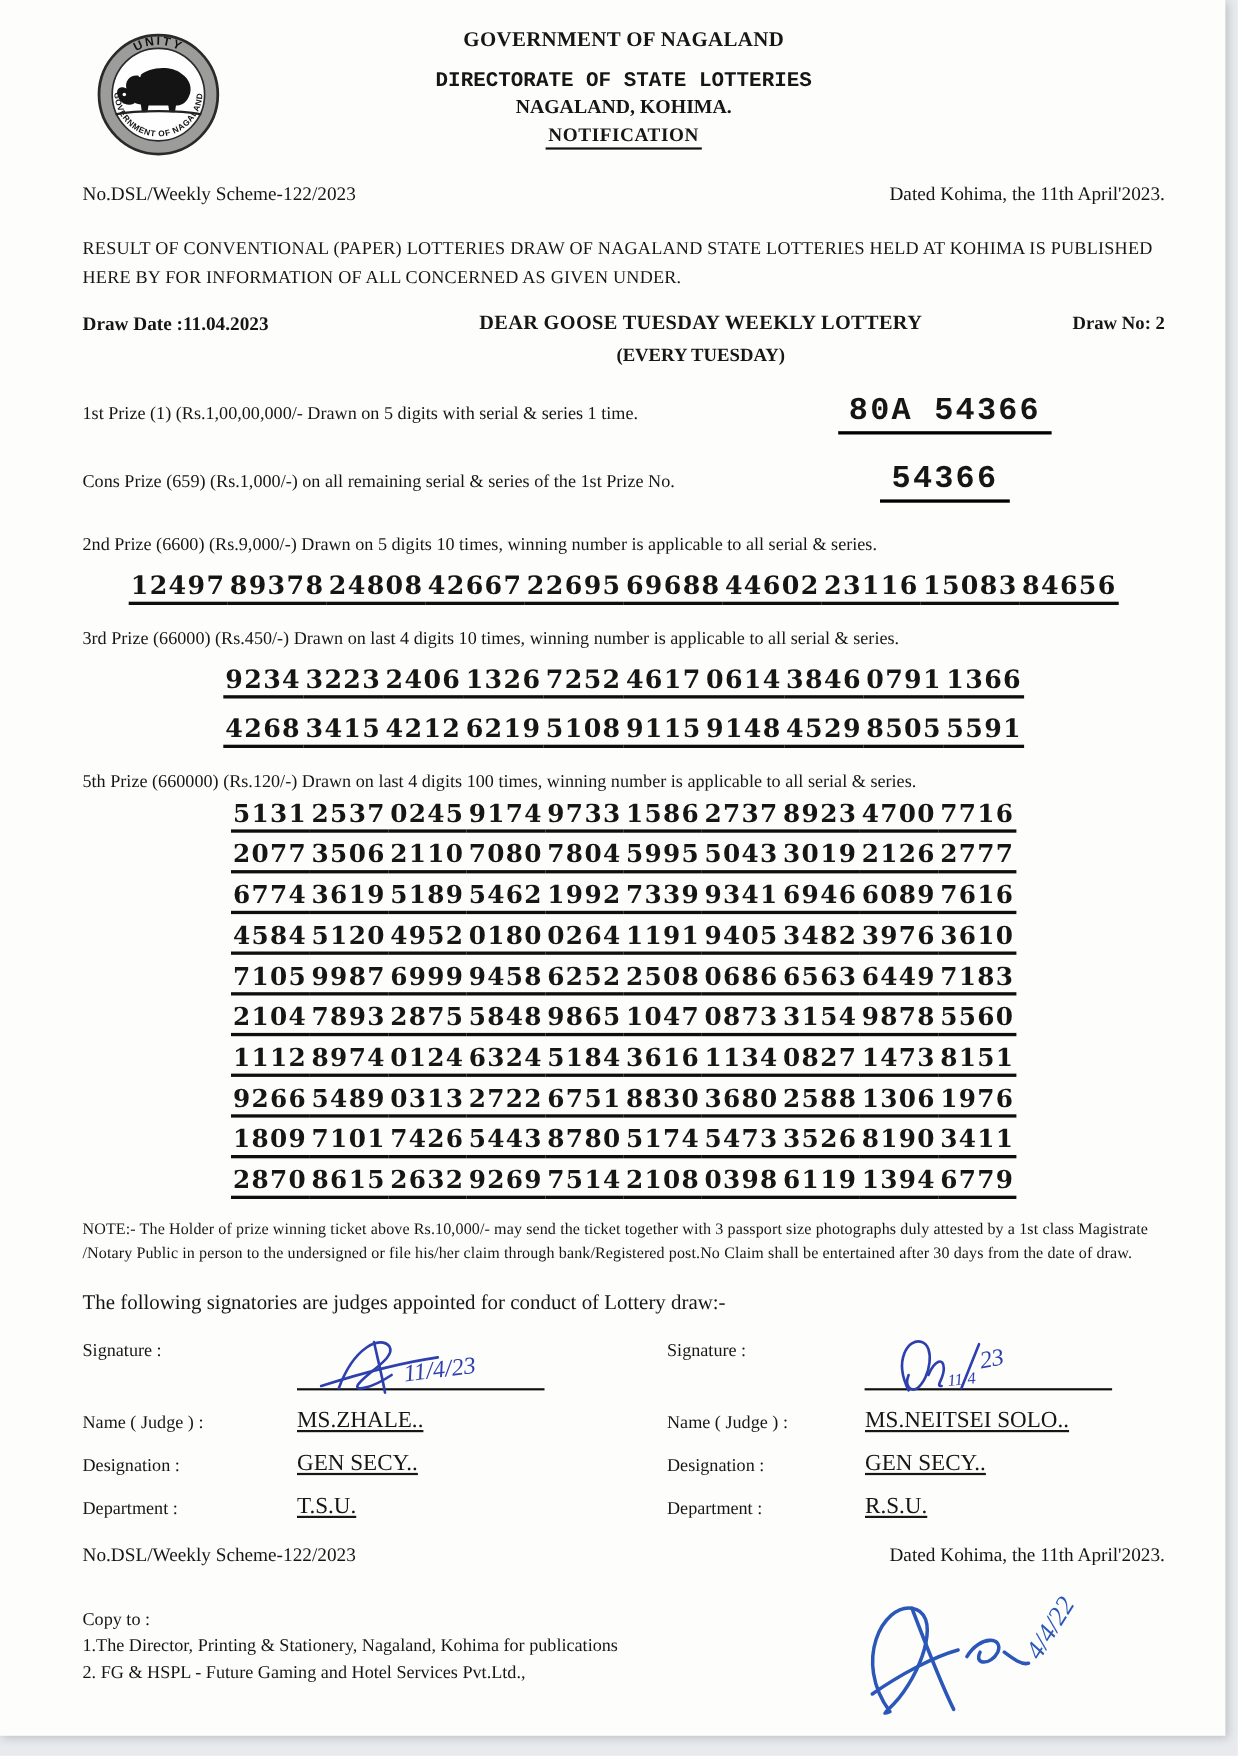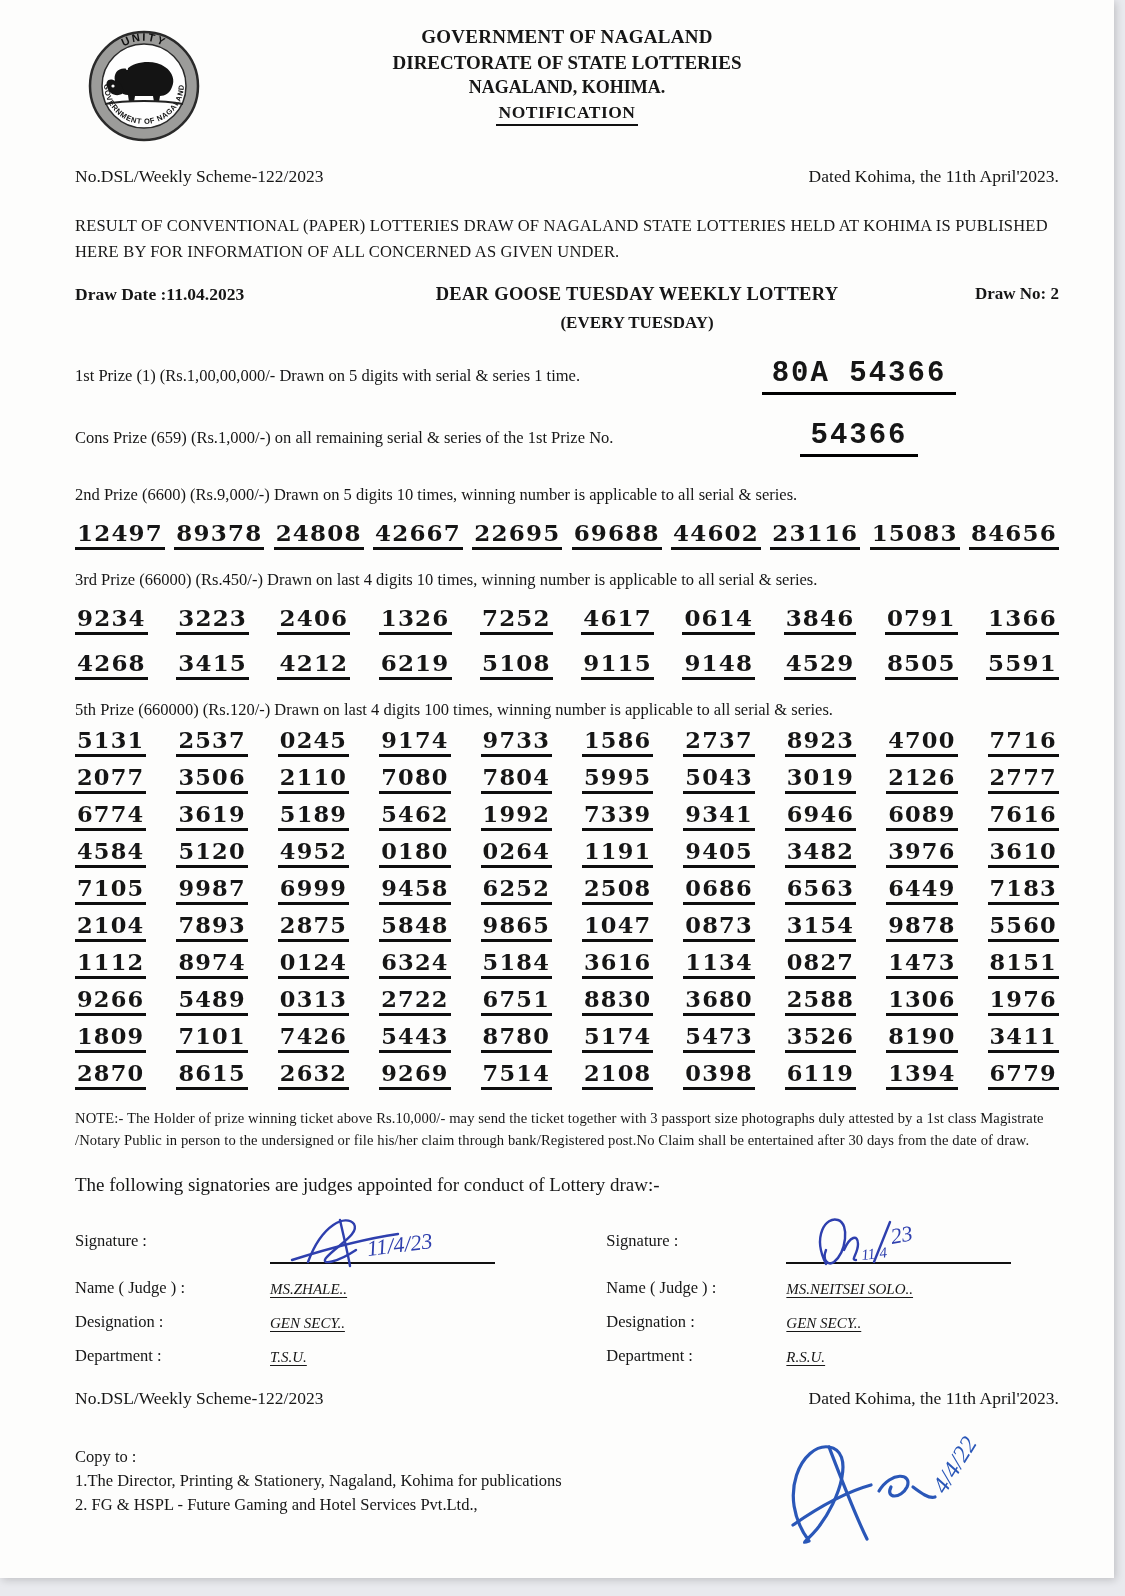--- a/index.html
+++ b/index.html
@@ -4,21 +4,21 @@
 <style>
   * { margin:0; padding:0; box-sizing:border-box; }
   html,body { width:1125px; height:1596px; background:#e9eaee; font-family:"Liberation Serif","DejaVu Serif",serif; color:#161616; }
   .sheet { position:relative; width:1114px; height:1578px; background:#fdfdfc; box-shadow:2px 2px 8px rgba(0,0,0,.18); overflow:hidden; padding:26px 55px 0 75px; }
 
   
   .header { position:relative; min-height:118px; }
   .logo { position:absolute; left:8px; top:2px; }
   .header-center { width:560px; margin:0 auto; text-align:center; }
   .h-line1 { font-size:19px; font-weight:bold; letter-spacing:.3px; }
-  .h-line2 { font-size:19px; font-weight:bold; margin-top:4px; }
+  .h-line2 { font-size:19px; font-weight:bold; margin-top:14px;font-family:Liberation Mono, monospace; }
   .h-line3 { font-size:18px; font-weight:bold; margin-top:3px; }
   .h-line4 { font-size:17.5px; font-weight:bold; margin-top:4px; display:inline-block; border-bottom:2.5px solid #111; padding:0 3px 1px; letter-spacing:.5px; }
 
   .ref-row { display:flex; justify-content:space-between; font-size:17.5px; margin-top:22px; }
   .intro { font-size:16.5px; line-height:1.6; margin-top:26px; letter-spacing:.2px; max-width:985px; }
 
   .draw-row { display:flex; justify-content:space-between; margin-top:18px; }
   .draw-date { font-size:17.5px; font-weight:bold; width:260px; }
   .draw-title-block { text-align:center; flex:1; }
   .draw-title { font-size:18.5px; font-weight:bold; letter-spacing:.3px; }
@@ -30,39 +30,39 @@
   .numbering-price { font-size:16px; }
   .numbering-time { font-size:15.5px; }
 
   .prize-line { display:flex; align-items:center; margin-top:24px; }
   .prize-line .p-label { flex:1; font-size:16.5px; }
   .num-wrap { width:400px; text-align:center; }
   .big-num { font-family:Liberation Mono, monospace; font-weight:700; font-size:29px; letter-spacing:2px; border-bottom:3.5px solid #000; padding:0 10px 2px; display:inline-block; }
 
   .prize-label { font-size:16.5px; margin-top:20px; }
   .label-2nd { margin-top:28px; }
-  .num-row { display:flex; justify-content:space-between; margin-top:14px; }
+  .num-row { display:flex; justify-content:center; margin-top:14px; }
   .num { font-weight:bold; font-size:23px; letter-spacing:1.2px; border-bottom:3px solid #0e0e0e; padding:0 2px 1px; min-width:58px; text-align:center; font-family:"DejaVu Serif",serif; }
   .num-grid { margin-top:6px; }
   .num-grid .num-row { margin-top:7px; }
   .num-grid .num { font-size:22.5px; }
 
   .note { font-size:14.6px; line-height:1.5; margin-top:18px; letter-spacing:.1px; }
   .judges-intro { font-size:19px; margin-top:22px; }
 
   .sig-cols { display:flex; margin-top:8px; }
   .sig-col-left { width:54%; }
   .sig-col-right { width:46%; }
   .sig-row { display:flex; align-items:flex-end; margin-top:14px; font-size:16.5px; }
-  .sig-row.first { align-items:center; }
+  .sig-row.first { align-items:flex-start; }
   .sig-label { width:195px; }
   .sig-col-right .sig-label { width:180px; }
   .sig-line { position:relative; width:225px; border-bottom:2.5px solid #111; height:46px; }
   .sig-ink { position:absolute; left:10px; bottom:-10px; }
-  .sig-value { text-decoration:underline; text-underline-offset:3px; font-size:15px;font-style:italic; }
+  .sig-value { text-decoration:underline; text-underline-offset:3px; font-size:21px; }
 
   .footer-cols { display:flex; margin-top:20px; }
   .copy-block { flex:1; padding-top:18px; }
   .copy-label { font-size:16.5px; }
   .copy-item { font-size:16.5px; margin-top:4px; }
   .officer-block { width:360px; text-align:center; position:relative; }
   .officer-sig { margin:0 auto; display:block; }
 </style>
 </head>
 <body>

